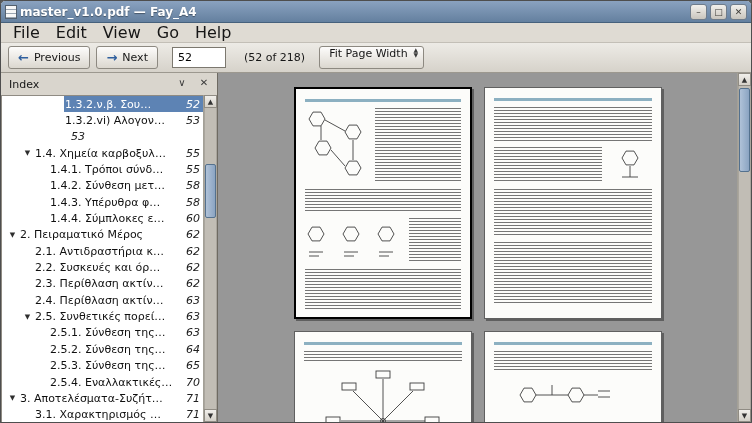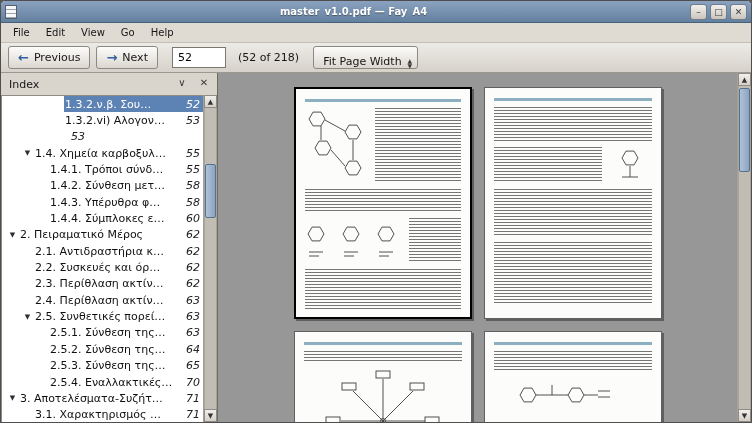--- a/index.html
+++ b/index.html
@@ -15,55 +15,55 @@
   .titlebar{
     height:22px;display:flex;align-items:center;padding:0 4px;gap:3px;
     background:linear-gradient(var(--titlebar-top,#8aa2c0),var(--titlebar-bottom,#64809f));
     border-bottom:1px solid #46617c;border-radius:4px 4px 0 0;
   }
   .doc-icon{
     width:12px;height:14px;background:#f7f7f7;border:1px solid #54606e;flex:none;
     background-image:repeating-linear-gradient(to bottom,transparent 0,transparent 3px,#9aa5b1 3px,#9aa5b1 4px);
   }
   .title-text{
-    flex:1;text-align:center;color:#fff;font-weight:bold;font-size:10px;
+    flex:1;color:#fff;font-weight:bold;font-size:12px;
     text-shadow:0 1px 1px rgba(0,0,0,.4);white-space:nowrap;overflow:hidden;
   }
   .win-btn{
     width:17px;height:16px;flex:none;border:1px solid #6f7c8b;border-radius:3px;
     background:linear-gradient(#f2f0ec,#c9c5bd);
     font-size:9px;line-height:14px;text-align:center;color:#3d3b37;
   }
 
   
   .menubar{
     height:20px;background:#dfdbd3;border-bottom:1px solid #c3bfb7;
-    display:flex;align-items:center;padding:0 4px;font-size:10px;color:#161616;
+    display:flex;align-items:center;padding:0 4px;font-size:16px;color:#161616;
   }
   .menu-item{ padding:2px 8px; }
 
   
   .toolbar{
     height:30px;background:linear-gradient(#edebe6,#d6d2ca);
     border-bottom:1px solid #9c988f;
     display:flex;align-items:center;padding:0 7px;gap:6px;font-size:11px;color:#161616;
   }
   .tb-btn{
     display:flex;align-items:center;gap:5px;padding:3px 9px;height:23px;
     border:1px solid #8d8981;border-radius:3px;
     background:linear-gradient(#fdfcfb,#dbd7cf);
   }
   .nav-arrow{ color:#2f5f9e;font-weight:bold;font-size:13px;line-height:11px; }
   .page-entry{
     width:54px;height:21px;margin-left:8px;border:1px solid #7c786f;
     background:#fff;font:11px "DejaVu Sans","Liberation Sans",sans-serif;padding:0 5px;
   }
-  .page-total{ margin-left:6px;white-space:nowrap; }
+  .page-total{ margin-left:12px;white-space:nowrap; }
   .combo{
-    display:flex;align-items:flex-end;height:23px;margin-left:8px;
+    display:flex;align-items:flex-start;height:23px;margin-left:8px;
     padding:0 5px 0 9px;gap:6px;border:1px solid #8d8981;border-radius:3px;
     background:linear-gradient(#fdfcfb,#dbd7cf);white-space:nowrap;
   }
   .combo-arrows{ display:flex;flex-direction:column;color:#3a3a3a; }
   .combo-arrows span{ font-size:6px;line-height:5px; }
 
   
   .content{ display:flex;height:349px; }
 
   .sidebar{ width:216px;flex:none;display:flex;flex-direction:column;background:#d9d5cd; }

